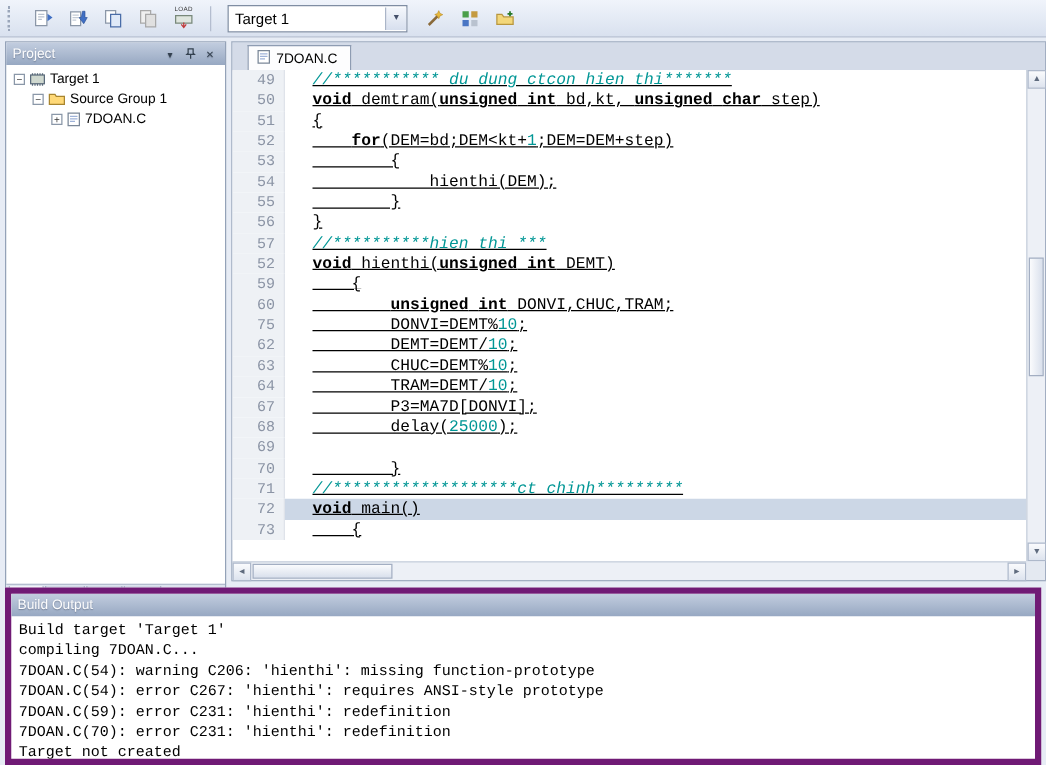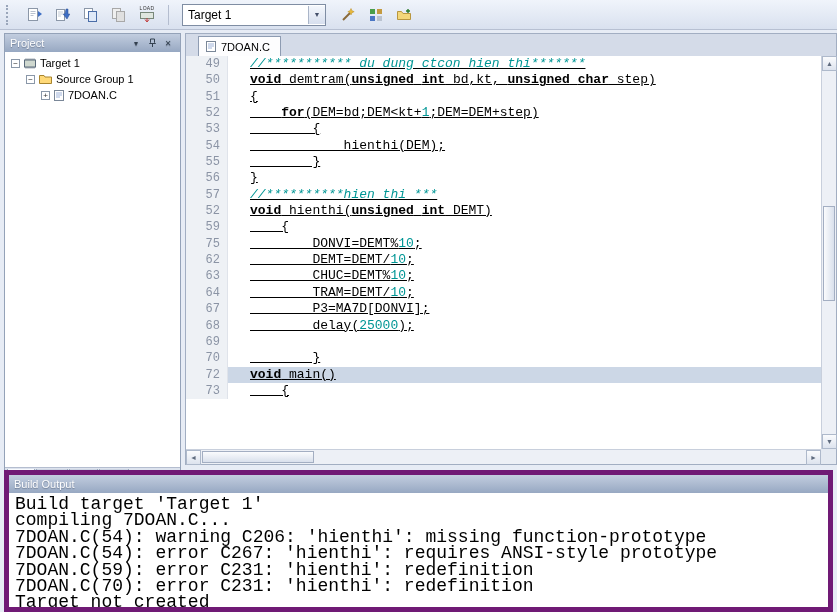--- a/index.html
+++ b/index.html
@@ -70,21 +70,21 @@
   .h-lf{left:0;top:0;} .h-rt{right:0;top:0;}
   .v-thumb{position:absolute;left:1px;width:12px;top:150px;height:95px;background:linear-gradient(90deg,#fafbfd,#d9e0ec);
     border:1px solid #a3aec2;box-sizing:border-box;}
   .h-thumb{position:absolute;top:1px;height:12px;left:16px;width:112px;background:linear-gradient(#fafbfd,#d9e0ec);
     border:1px solid #a3aec2;box-sizing:border-box;}
   .sb-corner{position:absolute;right:0;bottom:0;width:15px;height:15px;background:#e4e9f1;}
 
   
   .build-output{position:absolute;left:4px;top:470px;width:829px;height:142px;background:#fff;
     border:5px solid #701a75;box-sizing:border-box;display:flex;flex-direction:column;overflow:hidden;}
-  .bo-lines{flex:1;padding:3px 6px;font-family:"Liberation Mono",monospace;font-size:18px;line-height:16.4px;
+  .bo-lines{flex:1;padding:3px 6px;font-family:"Liberation Mono",monospace;font-size:12px;line-height:16.4px;
     color:#000;white-space:pre;overflow:hidden;}
   .bo-line{height:16.4px;}
 </style>
 </head>
 <body>
 
 <div class="app">
 
   <div class="toolbar">
     <div class="tb-handle"></div>
@@ -266,20 +266,24 @@
         </div>
         <div class="code-line">
           <span class="gutter">52</span>
           <span class="code-text"><span class="tok-kw">void</span> hienthi(<span class="tok-kw">unsigned</span> <span class="tok-kw">int</span> DEMT)</span>
         </div>
         <div class="code-line">
           <span class="gutter">59</span>
           <span class="code-text">    {</span>
         </div>
         <div class="code-line">
+          <span class="gutter">60</span>
+          <span class="code-text">        <span class="tok-kw">unsigned</span> <span class="tok-kw">int</span> DONVI,CHUC,TRAM;</span>
+        </div>
+        <div class="code-line">
           <span class="gutter">75</span>
           <span class="code-text">        DONVI=DEMT%<span class="tok-num">10</span>;</span>
         </div>
         <div class="code-line">
           <span class="gutter">62</span>
           <span class="code-text">        DEMT=DEMT/<span class="tok-num">10</span>;</span>
         </div>
         <div class="code-line">
           <span class="gutter">63</span>
           <span class="code-text">        CHUC=DEMT%<span class="tok-num">10</span>;</span>
@@ -296,20 +300,24 @@
           <span class="gutter">68</span>
           <span class="code-text">        delay(<span class="tok-num">25000</span>);</span>
         </div>
         <div class="code-line">
           <span class="gutter">69</span>
           <span class="code-text"></span>
         </div>
         <div class="code-line">
           <span class="gutter">70</span>
           <span class="code-text">        }</span>
+        </div>
+        <div class="code-line">
+          <span class="gutter">71</span>
+          <span class="code-text"><span class="tok-comment">//*******************ct chinh*********</span></span>
         </div>
         <div class="code-line hl">
           <span class="gutter">72</span>
           <span class="code-text"><span class="tok-kw">void</span> main()</span>
         </div>
         <div class="code-line">
           <span class="gutter">73</span>
           <span class="code-text">    {</span>
         </div>
       </div>

